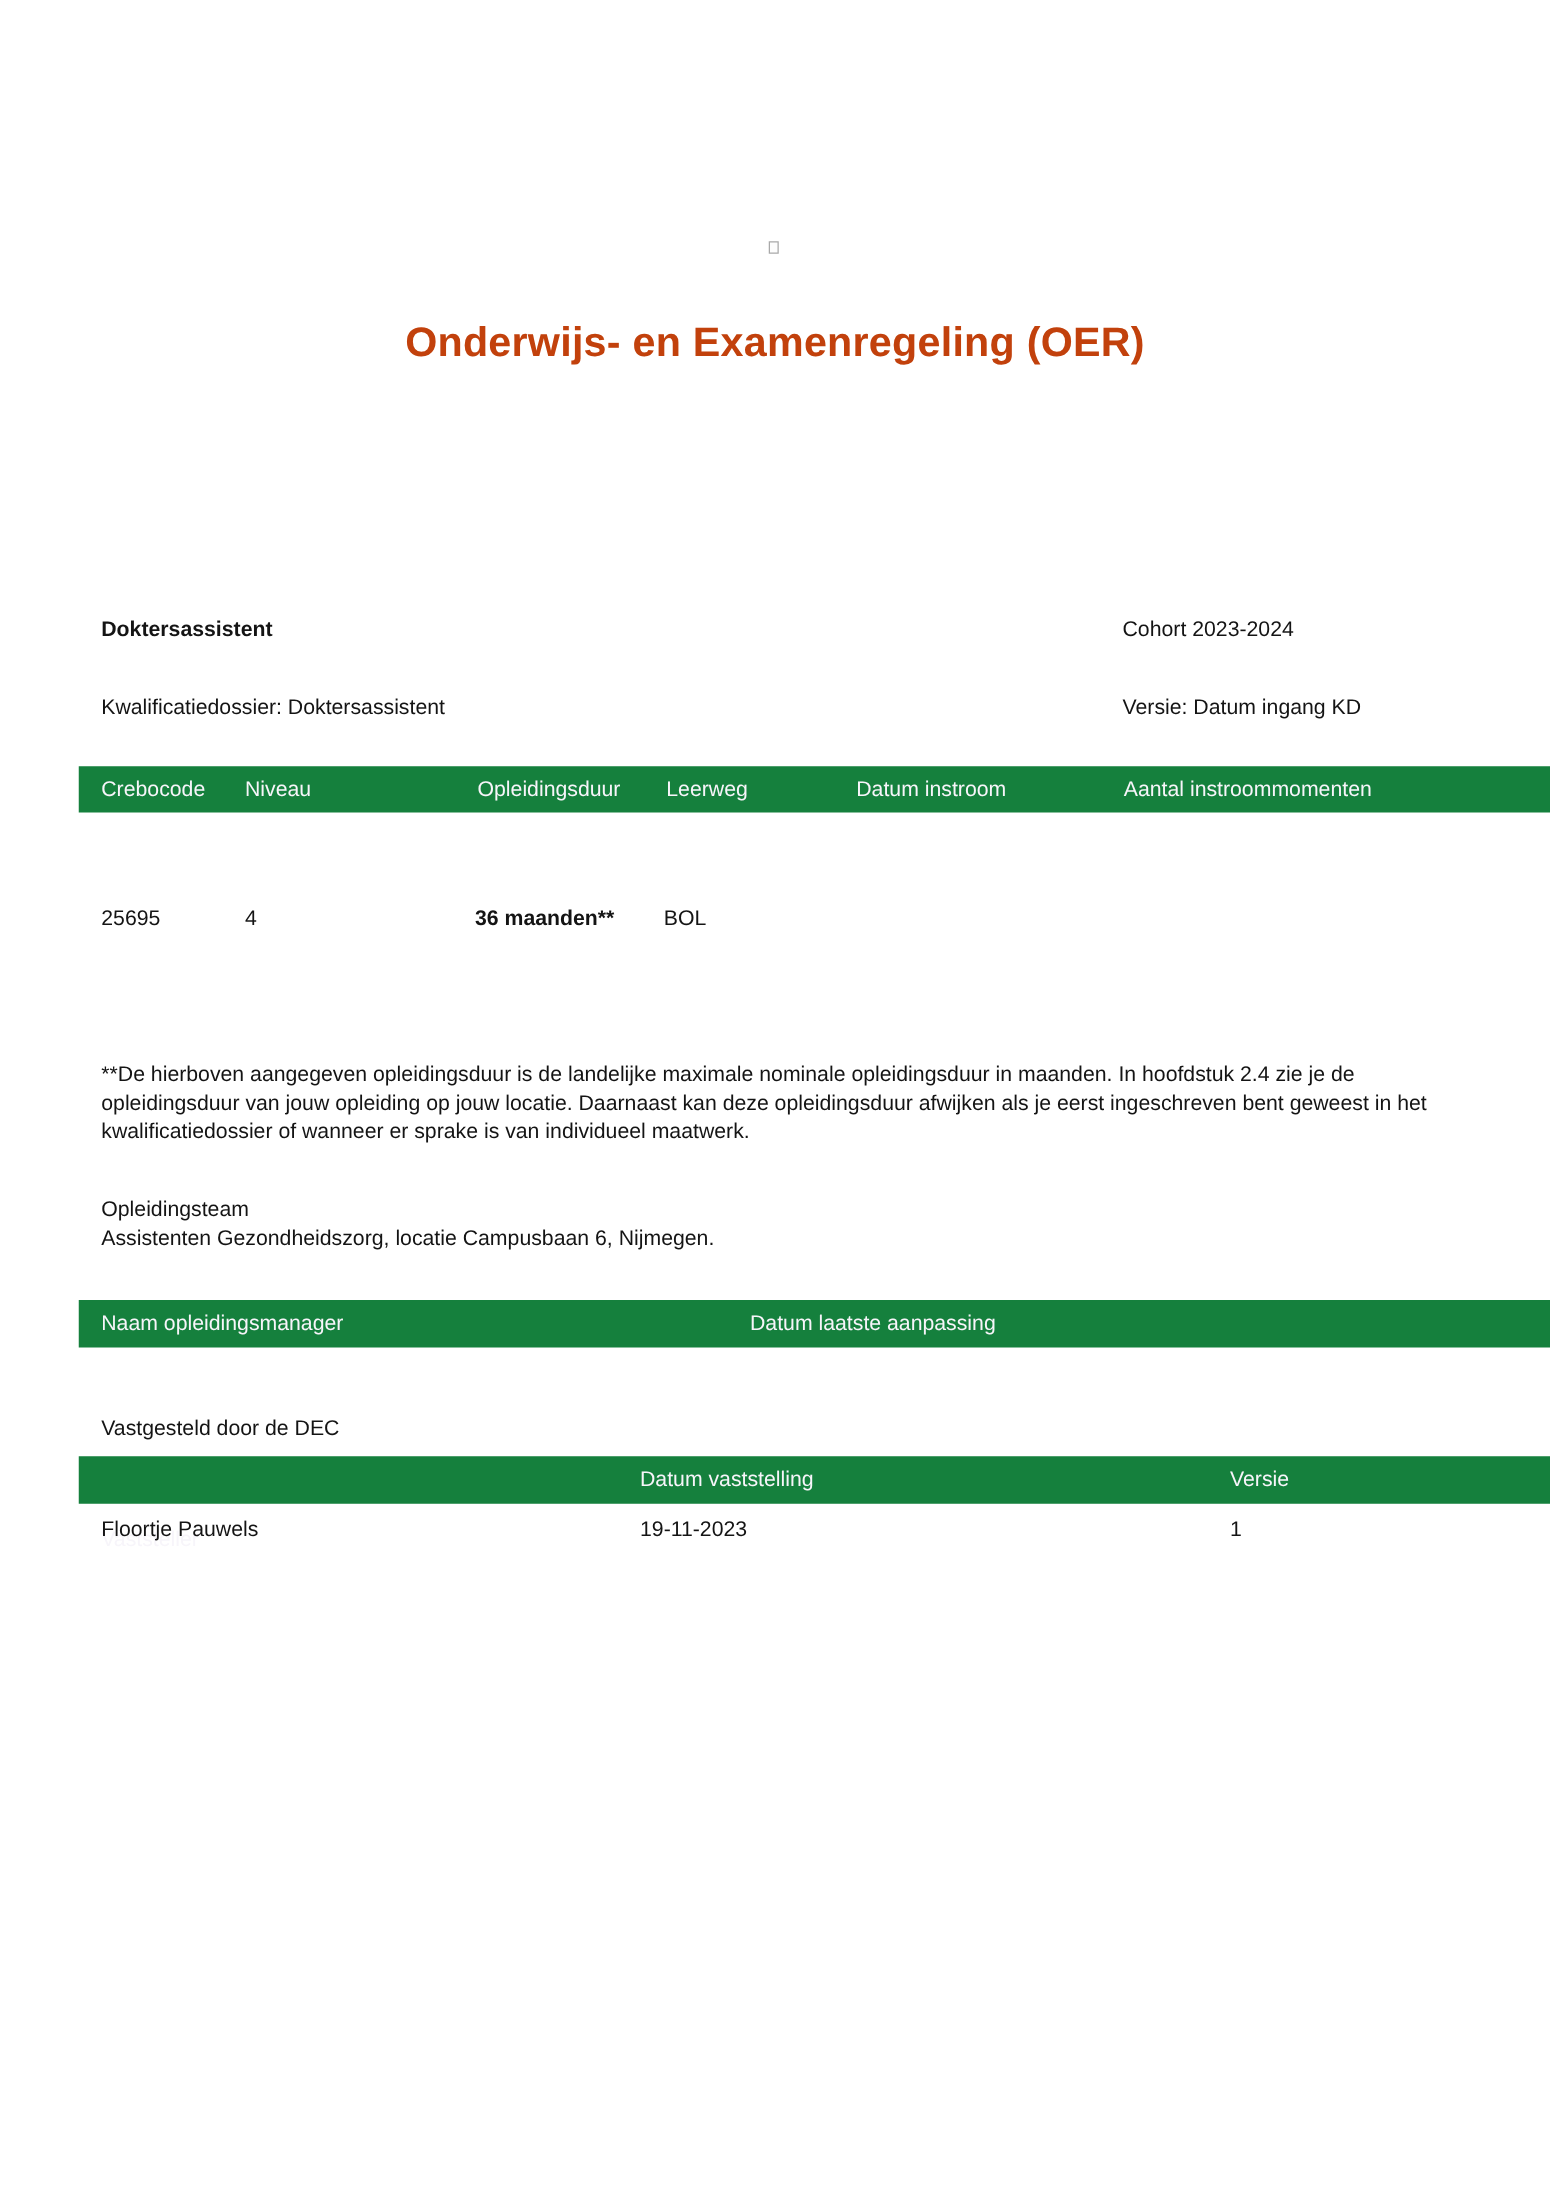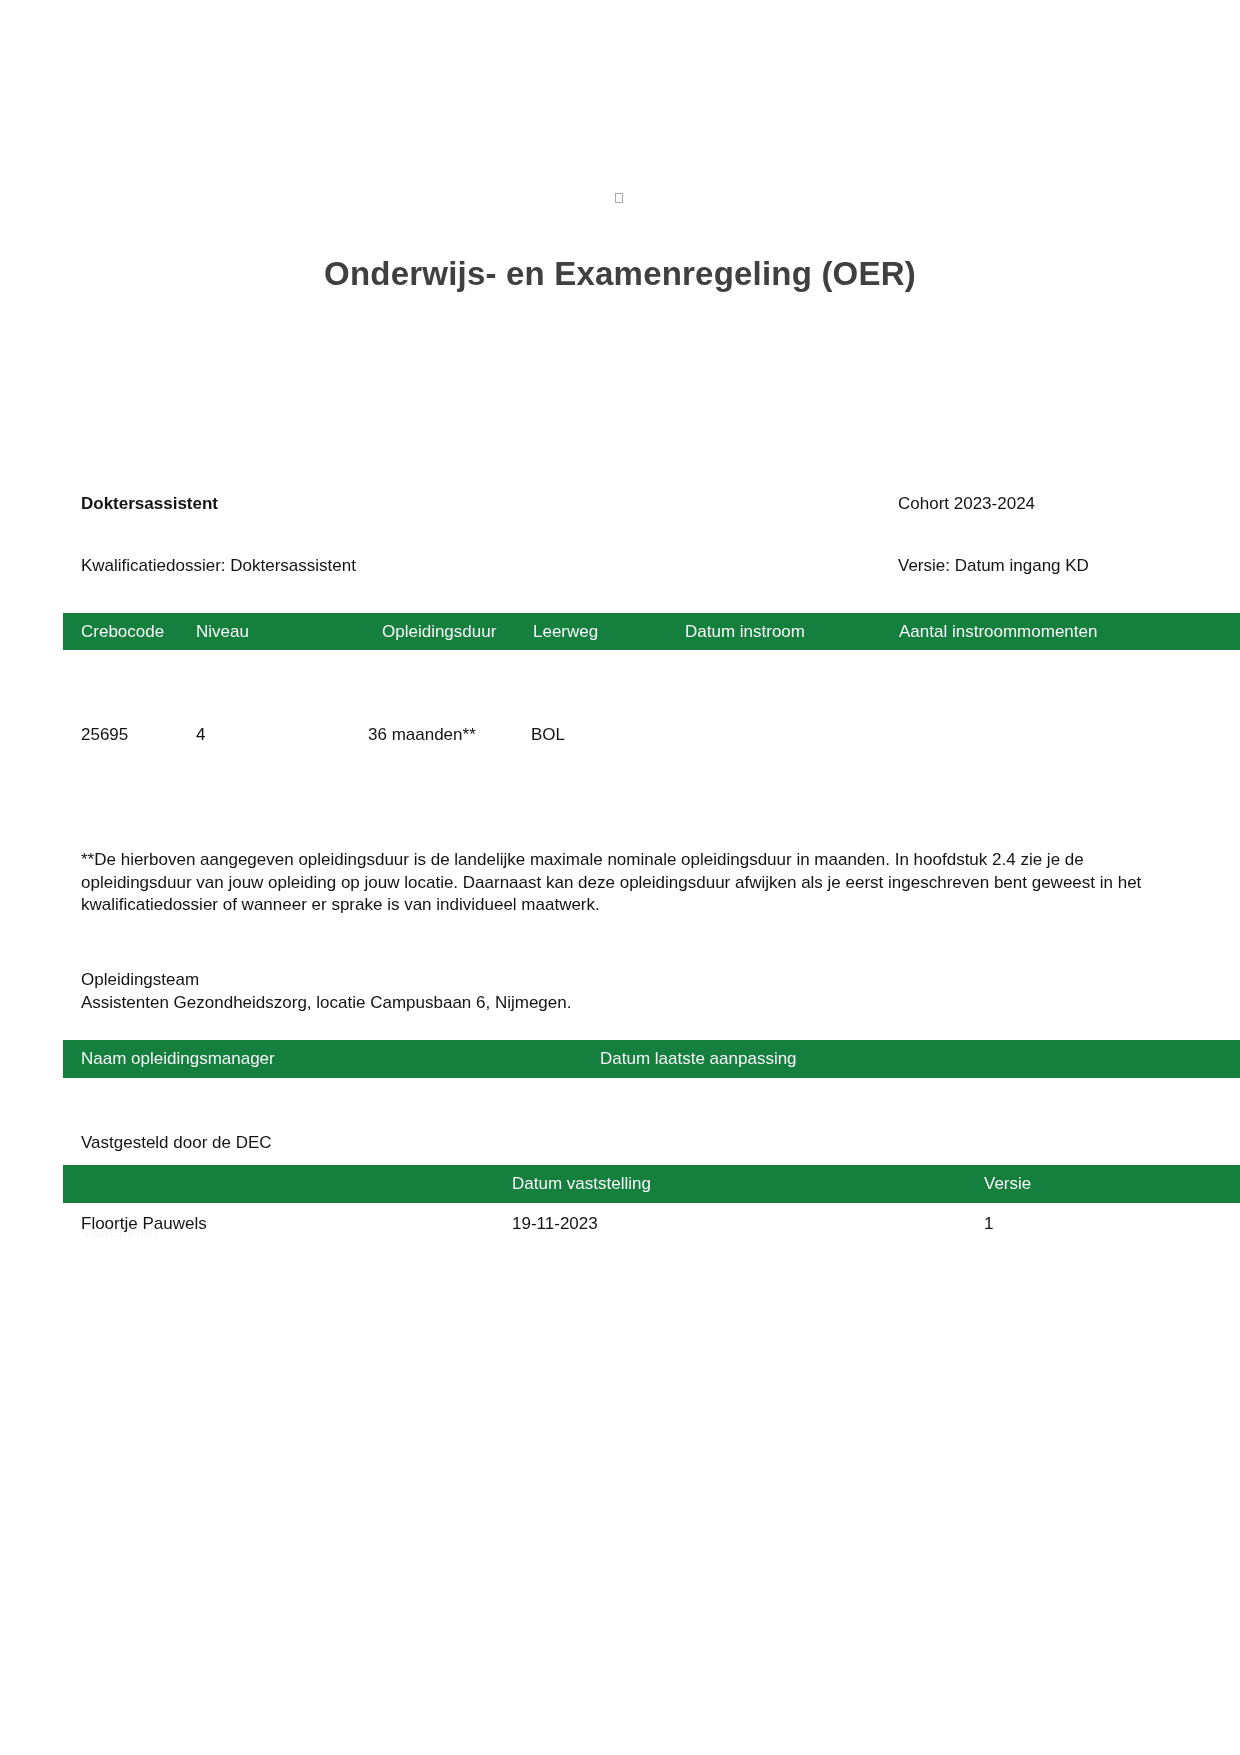--- a/index.html
+++ b/index.html
@@ -18,55 +18,55 @@
   .img-ph {
     position:absolute; left:615px; top:193px;
     width:8px; height:10px;
     border:1px solid #a9a9a9;
     background:#fdfdfd;
   }
   .doc-title {
     position:absolute; top:254px; left:0;
     width:1240px; text-align:center;
     font-size:33px; font-weight:bold; line-height:40px;
-    color:#404040;
+    color:#c2410c;
     letter-spacing:0.2px;
   }
   .bold { font-weight:bold; }
   .band {
     position:absolute; left:63px; width:1224px; height:38px;
     background:#15803d;
   }
   .band span {
     position:absolute; top:0; line-height:38px;
     color:#f7f5fa; font-size:17px; white-space:nowrap;
   }
   .band-1 { top:613px; height:37px; }
   .band-1 span { line-height:37px; }
   .band-2 { top:1040px; }
   .band-3 { top:1165px; }
 
   
   .t1c0 { left:18px; }  .t1c1 { left:133px; } .t1c2 { left:319px; }
   .t1c3 { left:470px; } .t1c4 { left:622px; } .t1c5 { left:836px; }
   .r1c0 { left:81px; }  .r1c1 { left:196px; }
-  .r1c2 { left:368px; } .r1c3 { left:531px; }
+  .r1c2 { left:380px;font-weight:bold; } .r1c3 { left:531px; }
 
   
   .t2c0 { left:18px; } .t2c1 { left:537px; }
 
   
   .t3c0 { left:18px;margin-top:48px; } .t3c1 { left:449px; } .t3c2 { left:921px; }
   .r3c0 { left:81px; } .r3c1 { left:512px; } .r3c2 { left:984px; }
 
   .footnote {
     position:absolute; left:81px; top:849px; width:1065px;
     font-size:17px; line-height:22.5px; white-space:normal;
   }
-  .team { position:absolute; left:81px; top:956px; line-height:23px;margin-top:12px; }
+  .team { position:absolute; left:81px; top:956px; line-height:23px; }
 </style>
 </head>
 <body>
 
 <div class="page">
 
   <span class="img-ph"></span>
 
   <h1 class="doc-title">Onderwijs- en Examenregeling (OER)</h1>
 

